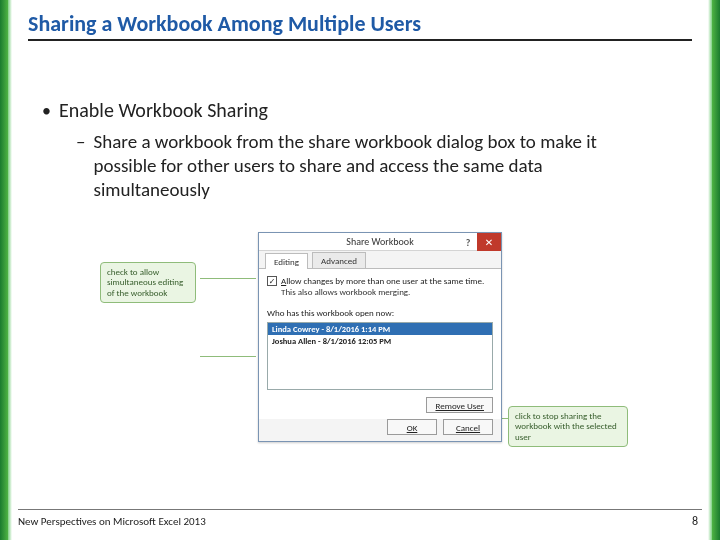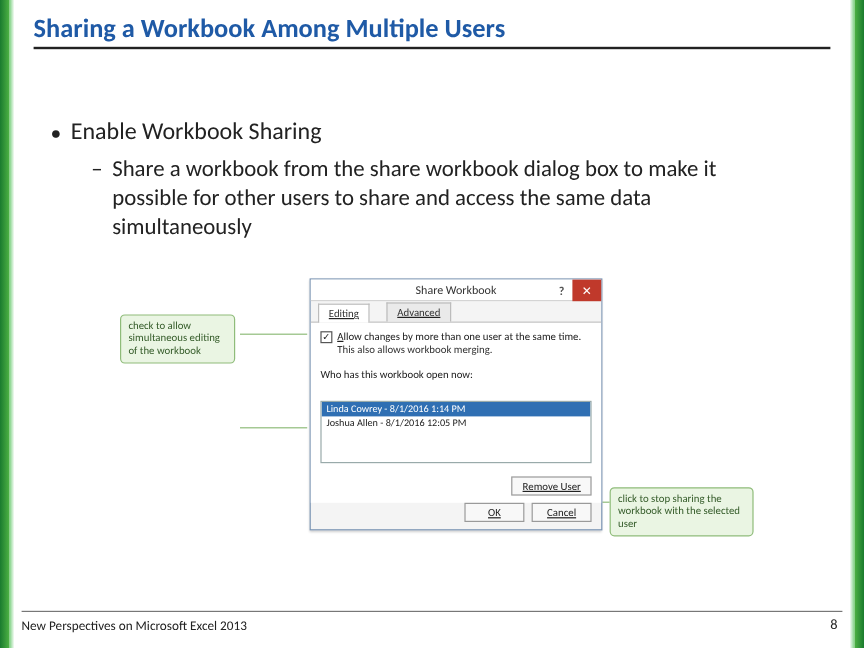--- a/index.html
+++ b/index.html
@@ -84,45 +84,44 @@
     color: #555; font-weight: 700;
   }
   .dlg-titlebar .win-close {
     position: absolute; right: 0; top: 0; width: 24px; height: 18px;
     background: #c0392b; color: #fff;
     display: flex; align-items: center; justify-content: center;
     font-size: 10px;
   }
   .dlg-tabs {
     height: 18px; display: flex; align-items: flex-end;
-    padding-left: 6px; gap: 14px;
+    padding-left: 6px; gap: 4px;
     border-bottom: 1px solid #bcbcbc;
     background: #f4f4f4;
-    text-decoration: underline;
   }
   .dlg-tab {
     height: 16px; padding: 0 8px; font-size: 9px;
     border: 1px solid #bcbcbc; border-bottom: none;
     background: #eaeaea; color: #333;
     display: flex; align-items: center;
   }
   .dlg-tab.active { background: #fff; position: relative; top: 1px; }
   .dlg-body { padding: 6px 8px; background: #fff; height: 150px; }
   .chk-row { display: flex; gap: 4px; align-items: flex-start; }
   .chk {
     width: 10px; height: 10px; border: 1px solid #555; background: #fff;
     display: flex; align-items: center; justify-content: center;
     font-size: 8px; color: #222; flex: none; margin-top: 1px;
   }
   .chk-label u { text-decoration: underline; }
   .chk-note { margin-left: 14px; color: #333; }
   .who-label { margin-top: 10px; }
   .userlist {
-    margin-top: 16px; border: 1px solid #9aa; background: #fff;
-    height: 52px; overflow: hidden;
+    margin-top: 4px; border: 1px solid #9aa; background: #fff;
+    height: 68px; overflow: hidden; font-weight: bold;
   }
   .userlist .row {
     padding: 1px 4px; font-size: 8.5px; white-space: nowrap;
   }
   .userlist .row.sel { background: #2f6fb3; color: #fff; }
   .dlg-buttons {
     position: absolute; right: 8px; bottom: 6px;
     display: flex; gap: 6px;
   }
   .btn {

